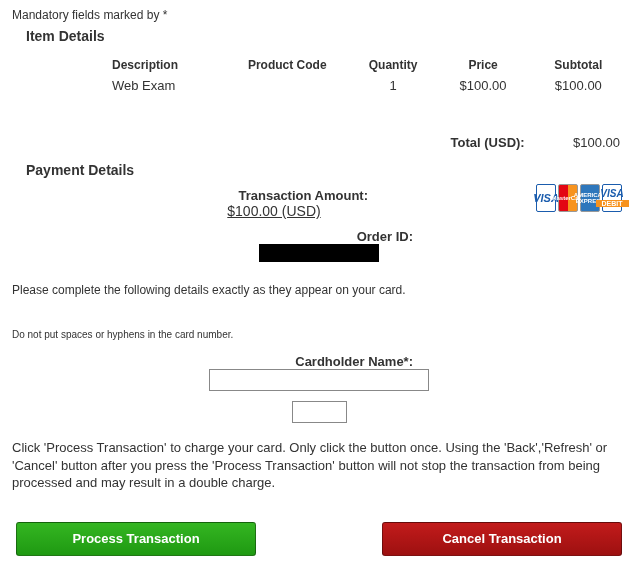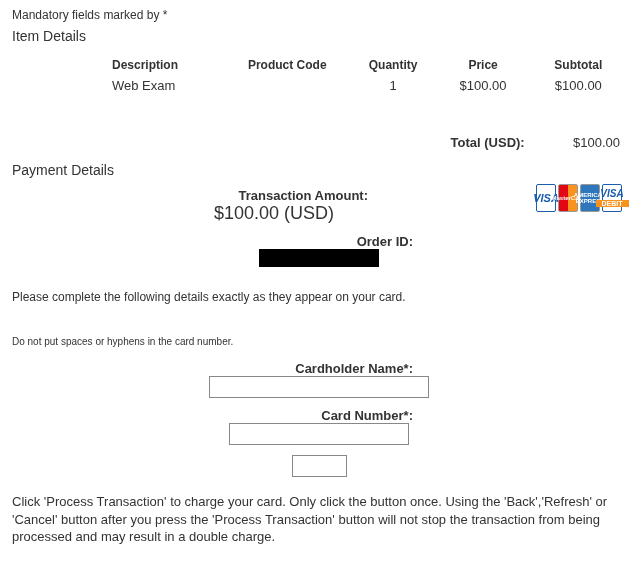--- a/index.html
+++ b/index.html
@@ -6,38 +6,38 @@
   body {
     font-family: Arial, Helvetica, sans-serif;
     font-size: 13px;
     color: #333;
     margin: 0;
     padding: 8px 12px;
     width: 638px;
     background: #fff;
   }
   .mandatory-note { font-size: 12px; margin-bottom: 4px; }
-  .section-title { font-weight: normal; font-size: 14px; margin: 6px 0 10px 0; }
+  .section-title { font-weight: bold; font-size: 14px; margin: 6px 0 10px 14px; }
   .items-table { width: 100%; border-collapse: collapse; }
   .items-table th {
     text-align: center; font-weight: bold; font-size: 12px; padding: 4px 6px;
   }
   .items-table th:first-child { text-align: left; padding-left: 100px; }
   .items-table td { padding: 2px 6px; text-align: center; font-size: 13px; }
   .items-table td:first-child { text-align: left; padding-left: 100px; }
   .total-row td { padding-top: 40px; font-size: 13px; text-align: right; }
   .total-label { font-weight: bold; }
   .payment-details { margin-top: 10px; }
   .field-row {
     display: flex; align-items: center; margin: 10px 0; flex-direction: column;
   }
   .field-label {
     width: 200px; text-align: right; font-weight: bold; padding-right: 6px; font-size: 13px;
   }
-  .field-value { font-size: 18px; }
+  .field-value { font-size: 14px; text-decoration: underline; }
   .redacted {
     display: inline-block; width: 120px; height: 18px; background: #000;
   }
   .card-logos {
     float: right; display: flex; gap: 2px; margin-top: -4px; margin-right: 4px;
   }
   .card-logo {
     width: 20px; height: 28px; border: 1px solid #999; border-radius: 2px;
     display: flex; align-items: center; justify-content: center;
     font-size: 8px; font-weight: bold; text-align: center; line-height: 1;
@@ -125,26 +125,24 @@
   </div>
 
   <div class="instructions">Please complete the following details exactly as they appear on your card.</div>
   <div class="instructions-em">Do not put spaces or hyphens in the card number.</div>
 
   <div class="field-row">
     <div class="field-label">Cardholder Name*:</div>
     <input type="text" class="input-wide" style="">
   </div>
 
-  <div class="field-row">
-    <div class="field-label">Card Number*:</div>
-    <input type="text" class="input-med" style="">
-  </div>
 
   <div class="field-row">
     <input type="text" class="input-sm" style="">
   </div>
 
   <div class="disclaimer">Click 'Process Transaction' to charge your card. Only click the button once. Using the 'Back','Refresh' or 'Cancel' button after you press the 'Process Transaction' button will not stop the transaction from being processed and may result in a double charge.</div>
 
   <div class="buttons">
+    <button class="btn btn-process">Process Transaction</button>
+    <button class="btn btn-cancel">Cancel Transaction</button>
   </div>
 </div>
 
 </body></html>

